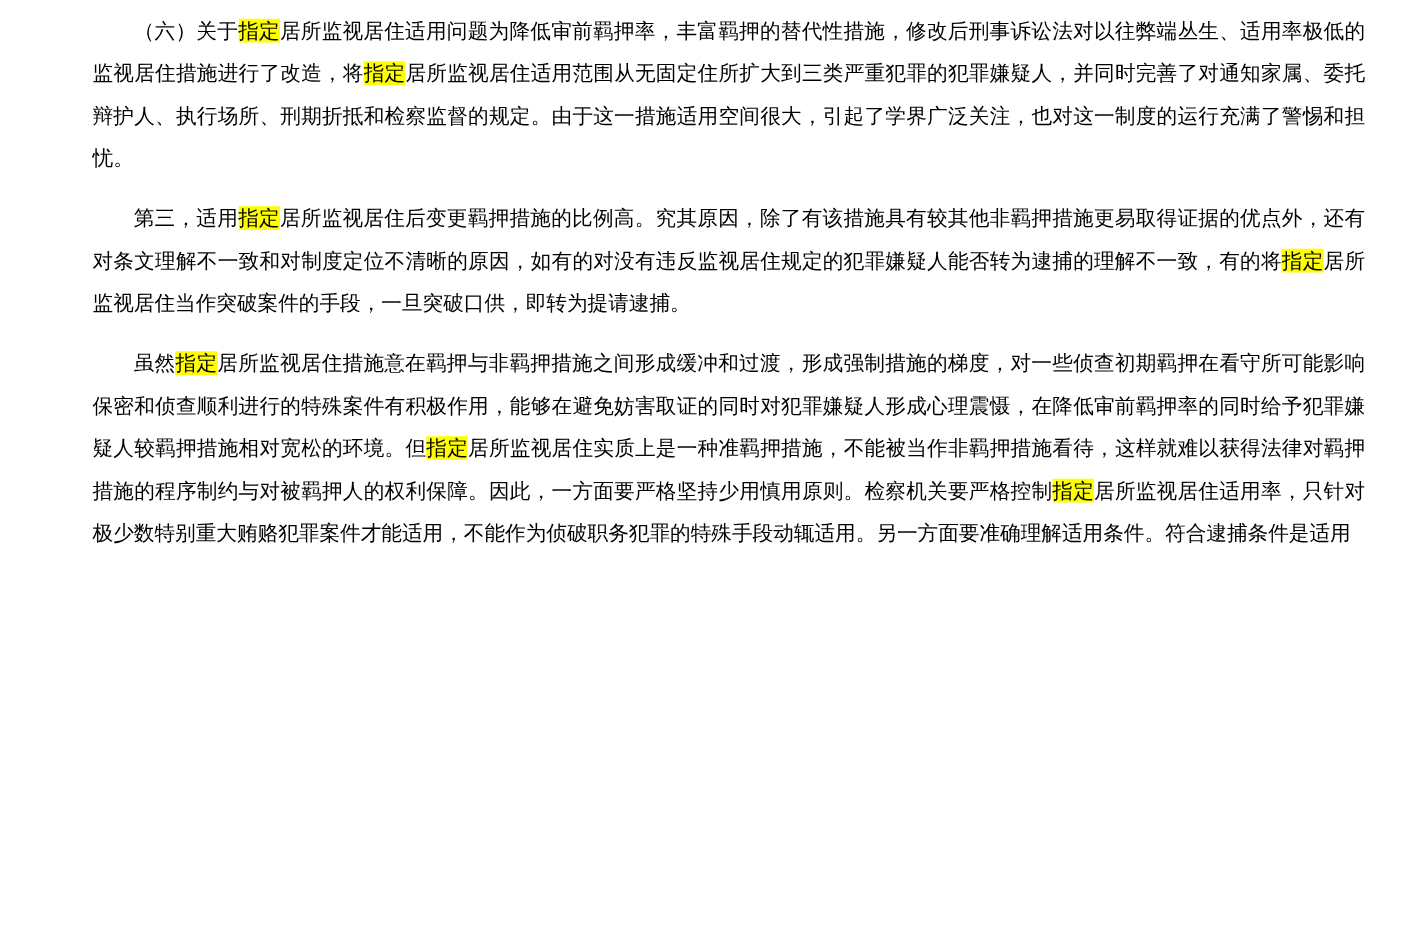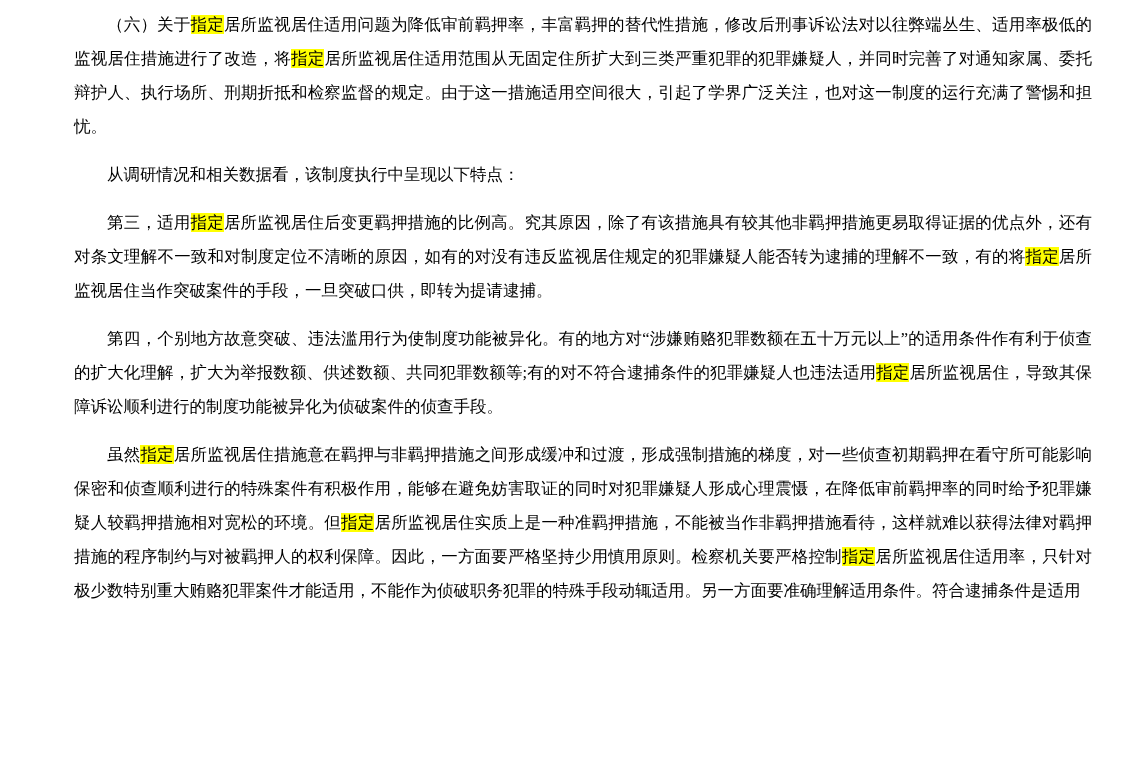--- a/index.html
+++ b/index.html
@@ -39,18 +39,16 @@
     background: #ffff00;
   }
   
 </style>
 </head>
 <body>
 
 <div class="page">
   <div class="doc-body" id="doc-body">
       <p class="para" id="para-1"><span>（六）关于</span><span class="hl" style="background: rgb(255, 255, 0);">指定</span><span>居所监视居住适用问题为降低审前羁押率，丰富羁押的替代性措施，修改后刑事诉讼法对以往弊端丛生、适用率极低的监视居住措施进行了改造，将</span><span class="hl" style="background: rgb(255, 255, 0);">指定</span><span>居所监视居住适用范围从无固定住所扩大到三类严重犯罪的犯罪嫌疑人，并同时完善了对通知家属、委托辩护人、执行场所、刑期折抵和检察监督的规定。由于这一措施适用空间很大，引起了学界广泛关注，也对这一制度的运行充满了警惕和担忧。</span></p>
-      <p class="para" id="para-2"><span>从调研情况和相关数据看，该制度执行中呈现以下特点：</span></p>
       <p class="para" id="para-5"><span>第三，适用</span><span class="hl" style="background: rgb(255, 255, 0);">指定</span><span>居所监视居住后变更羁押措施的比例高。究其原因，除了有该措施具有较其他非羁押措施更易取得证据的优点外，还有对条文理解不一致和对制度定位不清晰的原因，如有的对没有违反监视居住规定的犯罪嫌疑人能否转为逮捕的理解不一致，有的将</span><span class="hl" style="background: rgb(255, 255, 0);">指定</span><span>居所监视居住当作突破案件的手段，一旦突破口供，即转为提请逮捕。</span></p>
-      <p class="para" id="para-6"><span>第四，个别地方故意突破、违法滥用行为使制度功能被异化。有的地方对“涉嫌贿赂犯罪数额在五十万元以上”的适用条件作有利于侦查的扩大化理解，扩大为举报数额、供述数额、共同犯罪数额等;有的对不符合逮捕条件的犯罪嫌疑人也违法适用</span><span class="hl" style="background: rgb(255, 255, 0);">指定</span><span>居所监视居住，导致其保障诉讼顺利进行的制度功能被异化为侦破案件的侦查手段。</span></p>
       <p class="para" id="para-7"><span>虽然</span><span class="hl" style="background: rgb(255, 255, 0);">指定</span><span>居所监视居住措施意在羁押与非羁押措施之间形成缓冲和过渡，形成强制措施的梯度，对一些侦查初期羁押在看守所可能影响保密和侦查顺利进行的特殊案件有积极作用，能够在避免妨害取证的同时对犯罪嫌疑人形成心理震慑，在降低审前羁押率的同时给予犯罪嫌疑人较羁押措施相对宽松的环境。但</span><span class="hl" style="background: rgb(255, 255, 0);">指定</span><span>居所监视居住实质上是一种准羁押措施，不能被当作非羁押措施看待，这样就难以获得法律对羁押措施的程序制约与对被羁押人的权利保障。因此，一方面要严格坚持少用慎用原则。检察机关要严格控制</span><span class="hl" style="background: rgb(255, 255, 0);">指定</span><span>居所监视居住适用率，只针对极少数特别重大贿赂犯罪案件才能适用，不能作为侦破职务犯罪的特殊手段动辄适用。另一方面要准确理解适用条件。符合逮捕条件是适用</span></p>
     </div>
 </div>
 
 </body></html>

